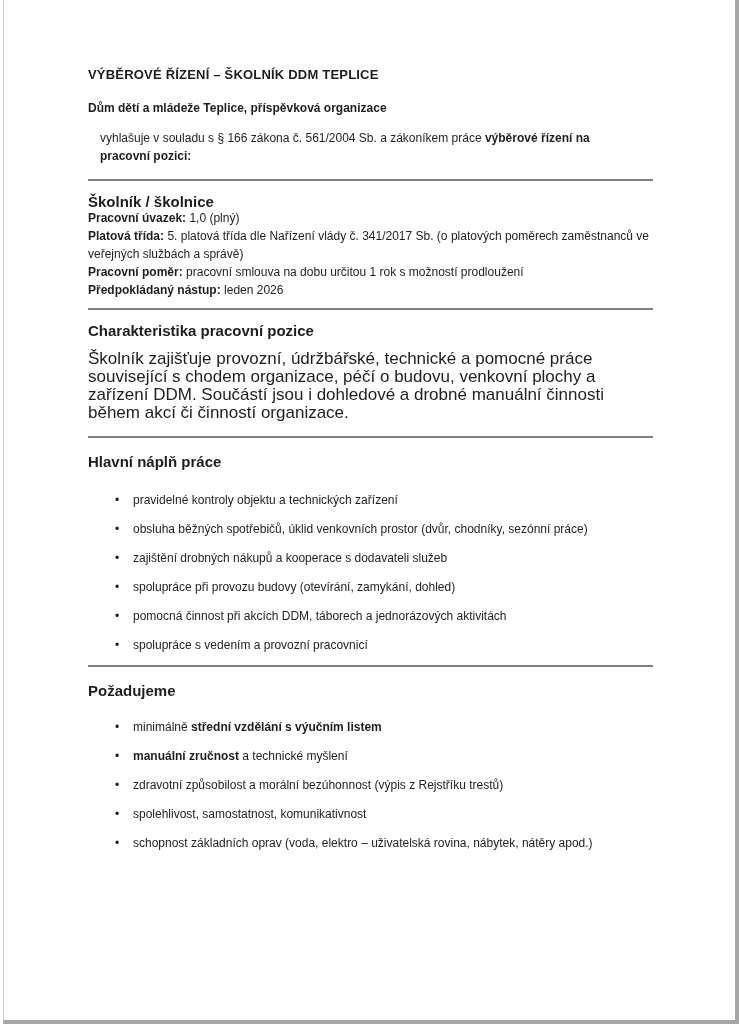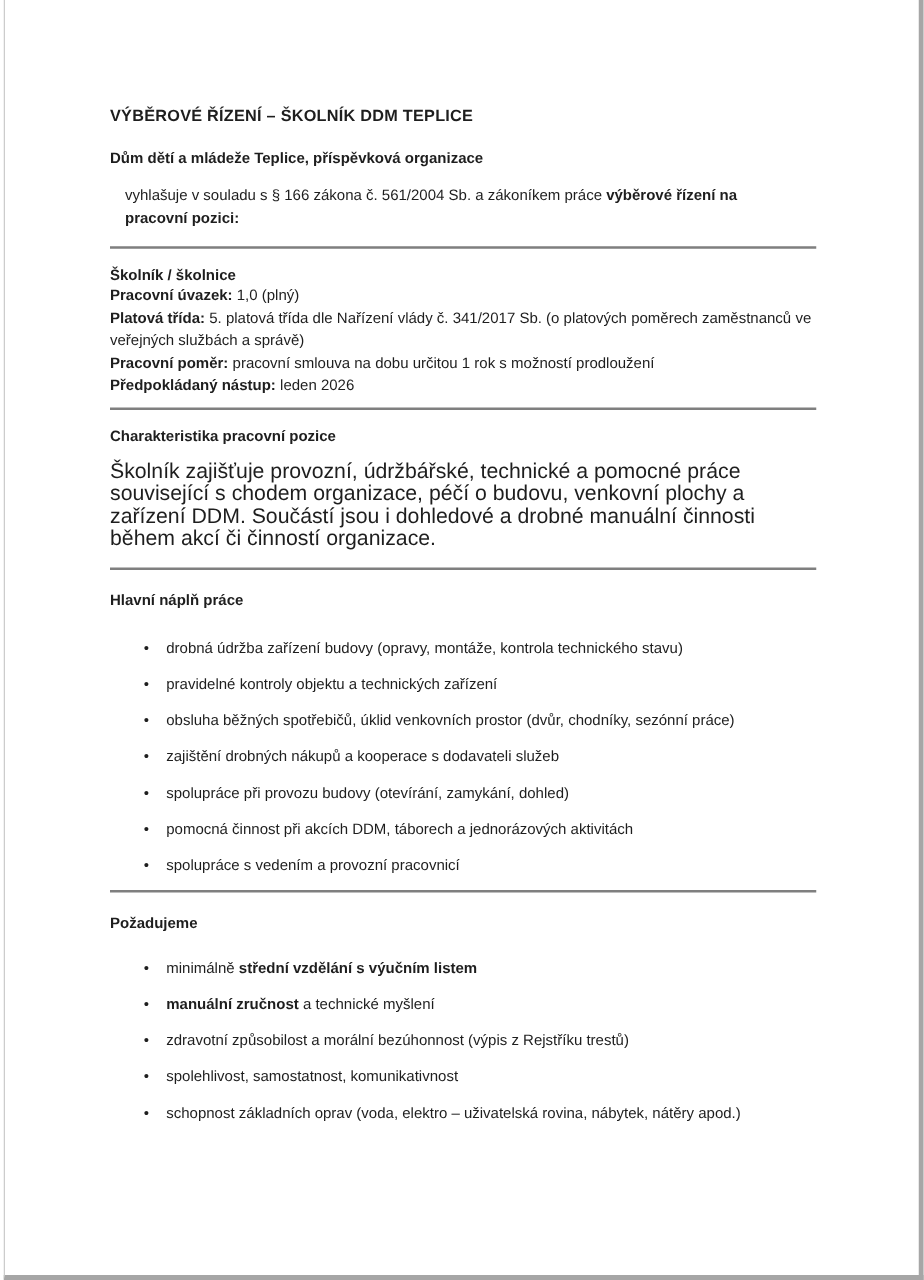--- a/index.html
+++ b/index.html
@@ -20,21 +20,21 @@
     width: 736px;
     height: 1024px;
     background: #ffffff;
     border-left: 1px solid #cccccc;
     border-right: 4px solid #a6a6a6;
     border-bottom: 4px solid #a6a6a6;
     overflow: hidden;
   }
   .content {
     box-sizing: border-box;
-    padding: 86px 82px 0 84px;
+    padding: 68px 82px 0 84px;
   }
   .doc-title {
     margin: 0;
     font-size: 13px;
     font-weight: 700;
     line-height: 14px;
     letter-spacing: 0.2px;
   }
   .org-line {
     margin: 17px 0 0 0;
@@ -51,21 +51,21 @@
   hr.section-divider {
     border: none;
     border-top: 2px solid #7f7f7f;
     margin: 14px 0 0 0;
     height: 0;
   }
   hr.divider-tight { margin-top: 9px; }
   hr.divider-after-list { margin-top: 8px; }
   h2.section-heading {
     margin: 14px 0 0 0;
-    font-size: 12px;
+    font-size: 15px;
     font-weight: 700;
     line-height: 14px;
   }
   h2.heading-roomy { margin-top: 17px; }
   .details {
     font-size: 12px;
     line-height: 18px;
   }
   .detail-row b { font-weight: 700; }
   .body-paragraph {
@@ -121,21 +121,20 @@
 
     <hr class="section-divider divider-tight">
 
     <h2 class="section-heading">Charakteristika pracovní pozice</h2>
     <p class="body-paragraph">Školník zajišťuje provozní, údržbářské, technické a pomocné práce související s chodem organizace, péčí o budovu, venkovní plochy a zařízení DDM. Součástí jsou i dohledové a drobné manuální činnosti během akcí či činností organizace.</p>
 
     <hr class="section-divider">
 
     <h2 class="section-heading heading-roomy">Hlavní náplň práce</h2>
     <ul class="bullet-list">
-      <li><span>drobná údržba zařízení budovy (opravy, montáže, kontrola technického stavu)</span></li>
       <li><span>pravidelné kontroly objektu a technických zařízení</span></li>
       <li><span>obsluha běžných spotřebičů, úklid venkovních prostor (dvůr, chodníky, sezónní práce)</span></li>
       <li><span>zajištění drobných nákupů a kooperace s dodavateli služeb</span></li>
       <li><span>spolupráce při provozu budovy (otevírání, zamykání, dohled)</span></li>
       <li><span>pomocná činnost při akcích DDM, táborech a jednorázových aktivitách</span></li>
       <li><span>spolupráce s vedením a provozní pracovnicí</span></li>
     </ul>
 
     <hr class="section-divider divider-after-list">
 

